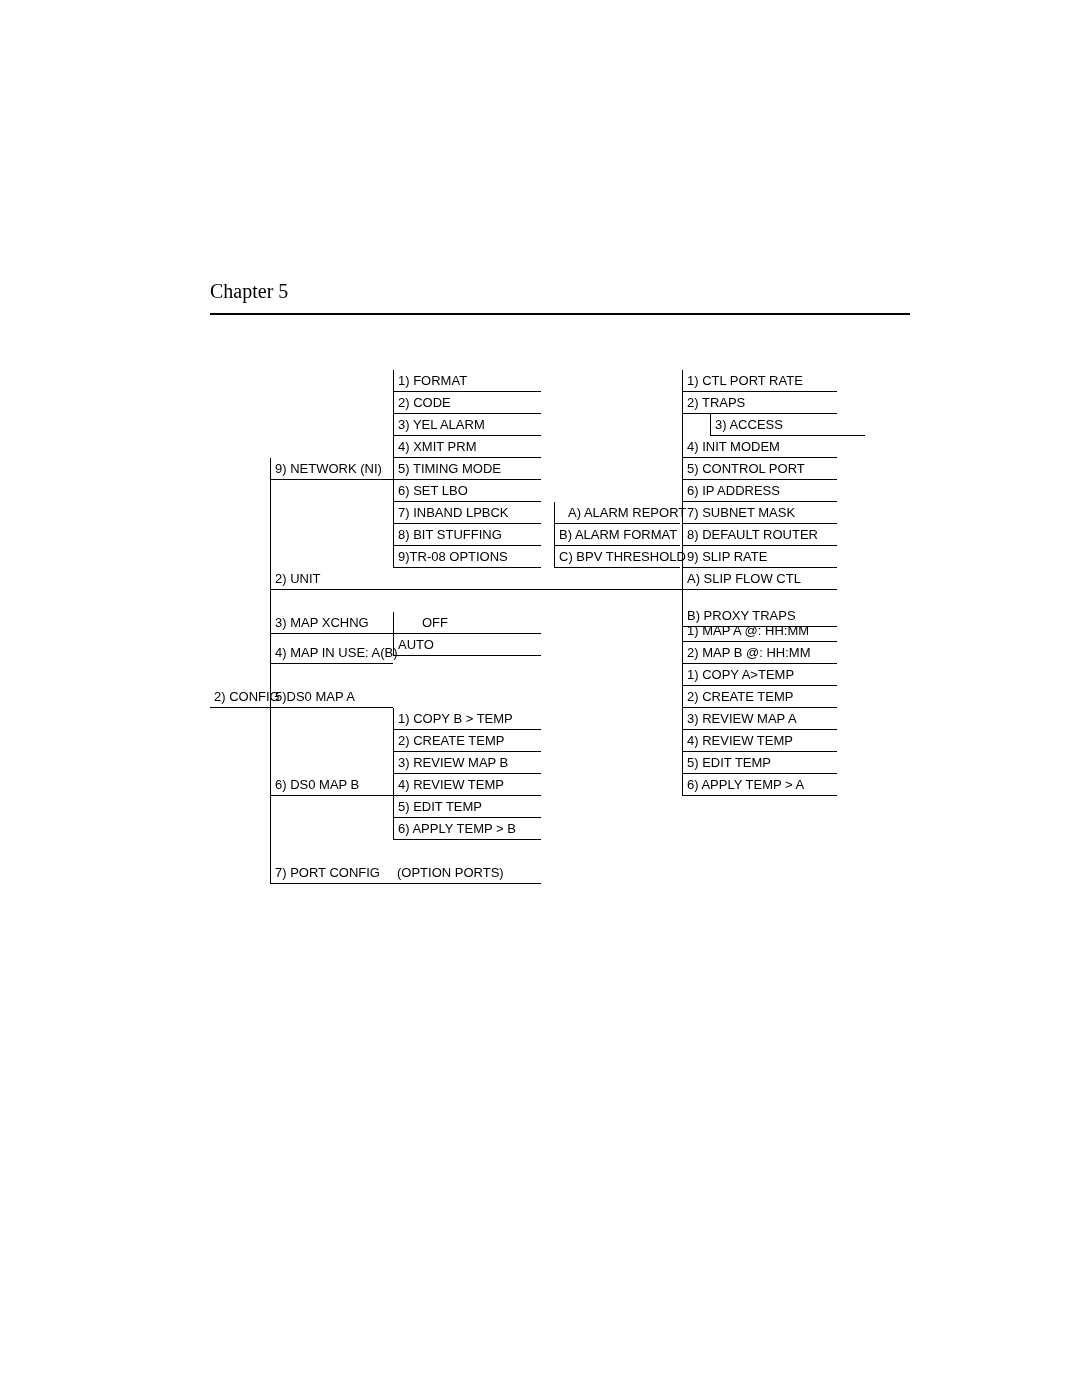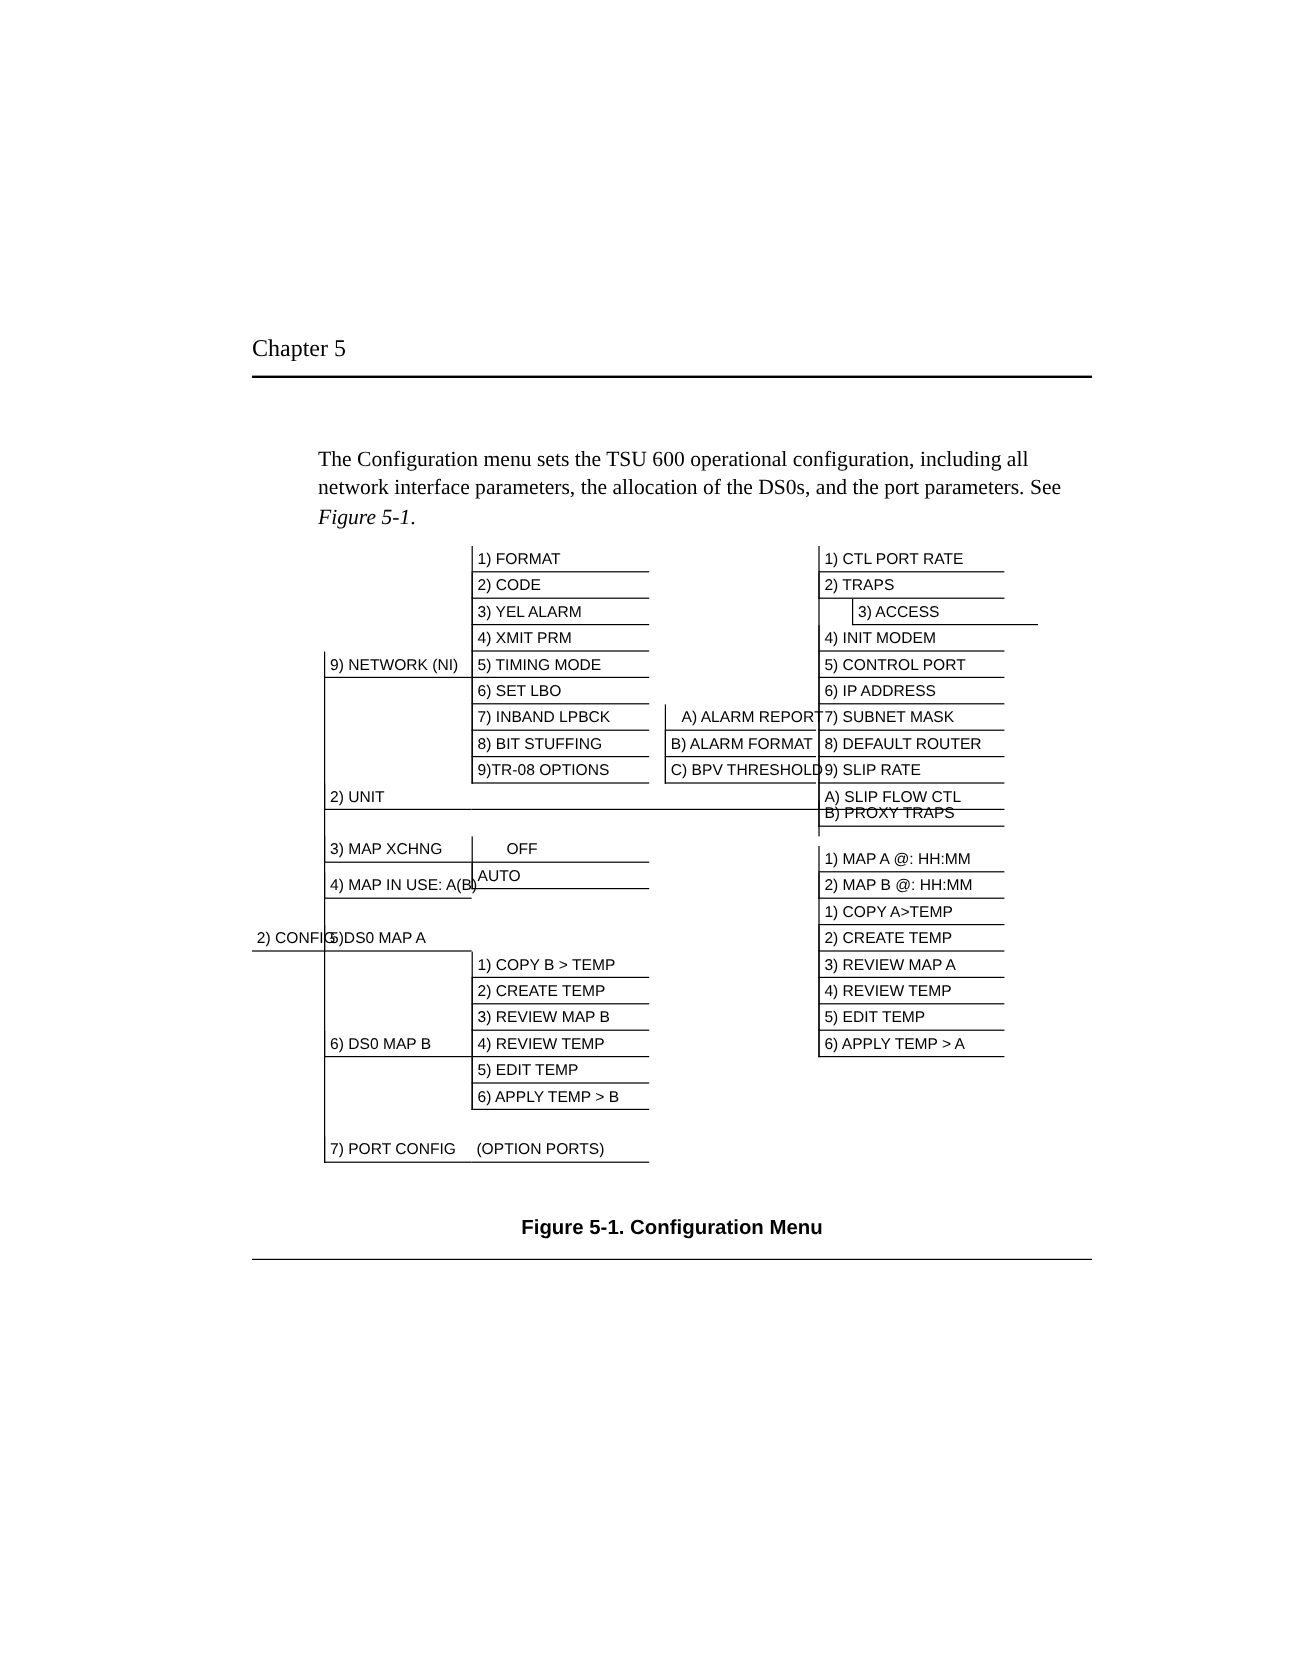--- a/index.html
+++ b/index.html
@@ -89,23 +89,20 @@
 </style>
 </head>
 <body>
 
 <div class="page">
 
   <div class="chapter-header">
     <span class="chapter-label">Chapter 5</span>
   </div>
 
-  <p class="intro">
-    <span>The Configuration menu sets the TSU 600 operational configuration, including all network interface parameters, the allocation of the DS0s, and the port parameters. See </span><em>Figure 5-1</em><span>.</span>
-  </p>
 
   <div class="tree">
 
     <div class="col colA">
       <div class="cell bb" style="top:316px; width:60px;">2) CONFIG</div>
     </div>
 
     <div class="col colB">
       <div class="cell bb bl" style="top:88px; width:123px;">9) NETWORK (NI)</div>
       <div class="cell bb bl" style="top:198px;width:123px;">2) UNIT</div>
@@ -158,36 +155,35 @@
       <div class="cell bb bl" style="top:0;   width:155px;">1) CTL PORT RATE</div>
       <div class="cell bb bl" style="top:22px; width:155px;">2) TRAPS</div>
       <div class="cell bb bl" style="top:44px; width:155px;margin-left:28px;">3) ACCESS</div>
       <div class="cell bb bl" style="top:66px; width:155px;">4) INIT MODEM</div>
       <div class="cell bb bl" style="top:88px; width:155px;">5) CONTROL PORT</div>
       <div class="cell bb bl" style="top:110px;width:155px;">6) IP ADDRESS</div>
       <div class="cell bb bl" style="top:132px;width:155px;">7) SUBNET MASK</div>
       <div class="cell bb bl" style="top:154px;width:155px;">8) DEFAULT ROUTER</div>
       <div class="cell bb bl" style="top:176px;width:155px;">9) SLIP RATE</div>
       <div class="cell bb bl" style="top:198px;width:155px;">A) SLIP FLOW CTL</div>
-      <div class="cell bb bl" style="top:212px;width:155px;">B) PROXY TRAPS</div>
+      <div class="cell bb bl" style="top:235px;width:155px;">B) PROXY TRAPS</div>
       <div style="position:absolute;left:0;top:22px;width:1px;height:220px;border-left:1px solid #000;"></div>
 
       <div class="cell bb bl" style="top:250px;width:155px;">1) MAP A @: HH:MM</div>
       <div class="cell bb bl" style="top:272px;width:155px;">2) MAP B @: HH:MM</div>
       <div style="position:absolute;left:0;top:272px;width:1px;height:22px;border-left:1px solid #000;"></div>
 
       <div class="cell bb bl" style="top:294px;width:155px;">1) COPY A&gt;TEMP</div>
       <div class="cell bb bl" style="top:316px;width:155px;">2) CREATE TEMP</div>
       <div class="cell bb bl" style="top:338px;width:155px;">3) REVIEW MAP A</div>
       <div class="cell bb bl" style="top:360px;width:155px;">4) REVIEW TEMP</div>
       <div class="cell bb bl" style="top:382px;width:155px;">5) EDIT TEMP</div>
       <div class="cell bb bl" style="top:404px;width:155px;">6) APPLY TEMP &gt; A</div>
       <div style="position:absolute;left:0;top:316px;width:1px;height:110px;border-left:1px solid #000;"></div>
     </div>
 
     <div style="position:absolute;left:183px;top:219px;width:289px;border-bottom:1px solid #000;"></div>
 
   </div>
 
-  <div class="figcaption">Figure 5-1.  Configuration Menu</div>
 
 
 </div>
 
 </body></html>

